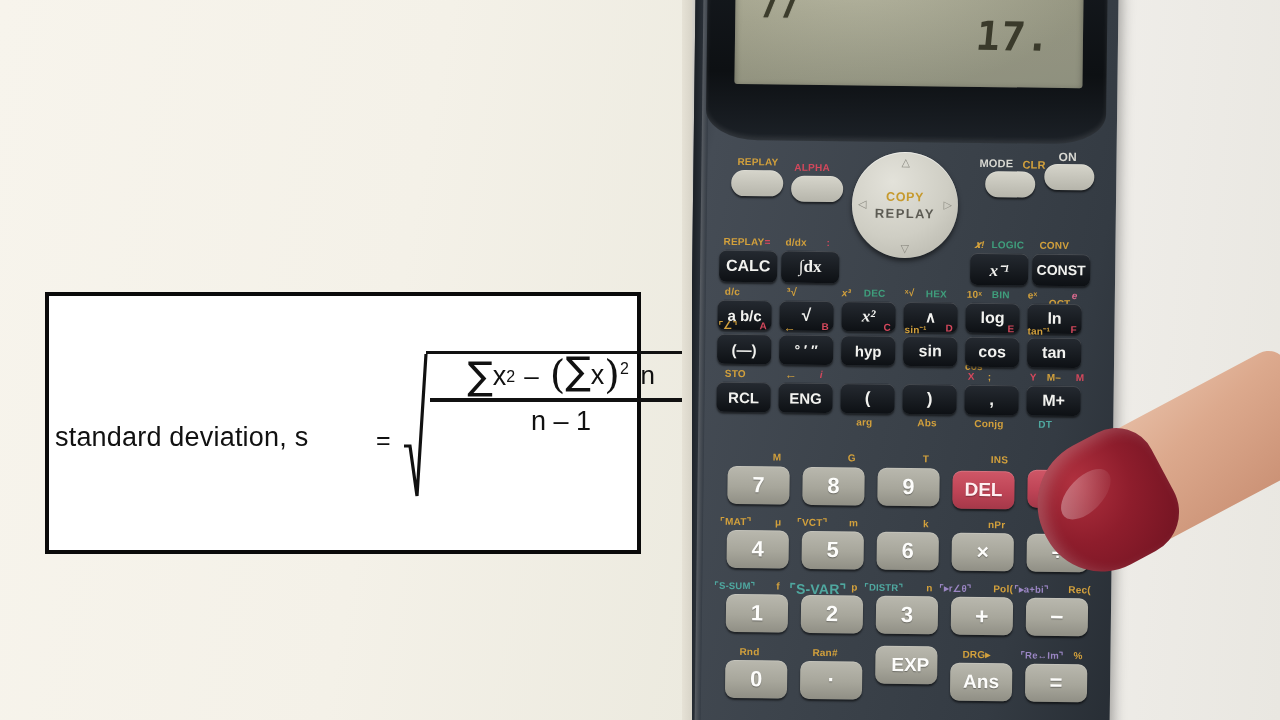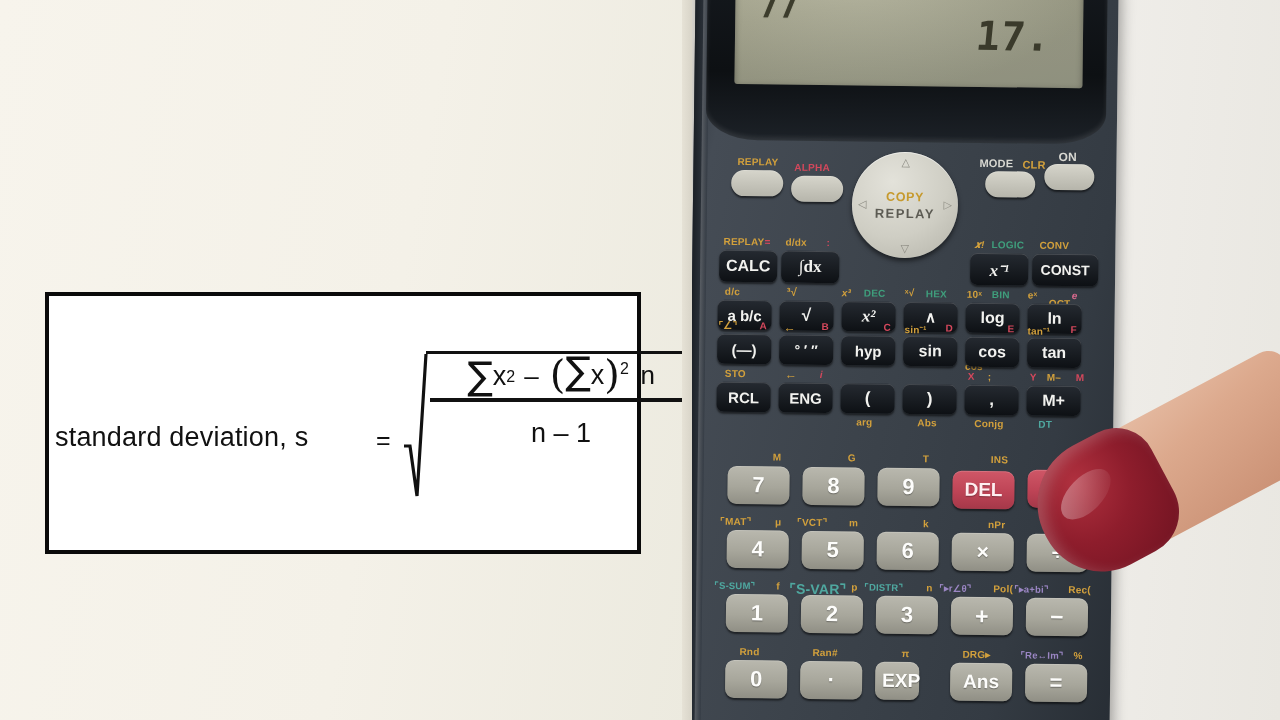--- a/index.html
+++ b/index.html
@@ -68,21 +68,21 @@
   .minus-op { margin: 0 7px 0 9px; font-size: 26px; }
   .frac-inner {
     display:inline-block; text-align:center; vertical-align: middle;
     position: relative; top: -4px;
   }
   .fi-num { font-size: 27px; white-space:nowrap; padding:0 4px 1px 4px; }
   .paren { font-size: 40px; line-height:.8; position:relative; top:4px; font-family:"DejaVu Serif", serif;}
   .fi-bar { height:3px; background:#111; }
   .fi-den { font-size: 26px; padding-top: 1px; }
   .frac-bar-main { height: 3.5px; background:#111; width: 262px; }
-  .frac-den { font-size: 27px; padding-top: 16px; }
+  .frac-den { font-size: 27px; padding-top: 4px; }
 
   
   #photo {
     position:absolute; left: 692px; top:0; width: 588px; height: 720px;
     background: linear-gradient(95deg,#e4e1da 0%,#eceae5 22%,#f0eeea 60%,#e9e7e1 100%);
     overflow:hidden;
   }
 
   
   #calc {
@@ -304,21 +304,21 @@
     <div class="lbl c-red" style="left:134px; top:268px;">:</div>
     <div class="key fn" style="left:89px; top:282px; width:58px; height:32px; font-size:17px;
          font-family:'Liberation Serif',serif;">∫dx</div>
 
     <div class="lbl c-gold" style="left:282px; top:268px; font-style:italic;">𝒙!</div>
     <div class="lbl c-green" style="left:299px; top:268px;">LOGIC</div>
     <div class="key fn" style="left:278px; top:282px; width:58px; height:32px; font-size:17px;
          font-style:italic; font-family:'Liberation Serif',serif;">x⁻¹</div>
 
     <div class="lbl c-gold" style="left:347px; top:268px;">CONV</div>
-    <div class="key fn" style="left:340px; top:282px; width:66px; height:32px; font-size:14px;">CONST</div>
+    <div class="key fn" style="left:340px; top:282px; width:58px; height:32px; font-size:14px;">CONST</div>
 
     <div class="lbl c-gold" style="left:33px; top:318px;">d/c</div>
     <div class="key fn" style="left:26px; top:332px; width:54px; height:30px; font-size:15px;">a b/c</div>
 
     <div class="lbl c-gold" style="left:95px; top:317px; font-size:11px;">³√</div>
     <div class="key fn" style="left:88px; top:332px; width:54px; height:30px; font-size:17px;">√</div>
 
     <div class="lbl c-gold" style="left:150px; top:318px; font-style:italic;">x³</div>
     <div class="lbl c-green" style="left:172px; top:318px;">DEC</div>
     <div class="key fn" style="left:150px; top:332px; width:54px; height:30px; font-size:17px;
@@ -436,21 +436,21 @@
     <div class="lbl c-gold" style="left:380px; top:612px;">Rec(</div>
     <div class="key grey" style="left:338px; top:626px; width:62px; height:38px; font-size:23px;">−</div>
 
     <div class="lbl c-gold" style="left:52px; top:678px;">Rnd</div>
     <div class="key grey" style="left:38px; top:692px; width:62px; height:38px; font-size:22px;">0</div>
 
     <div class="lbl c-gold" style="left:125px; top:678px;">Ran#</div>
     <div class="key grey" style="left:113px; top:692px; width:62px; height:38px; font-size:22px;">·</div>
 
     <div class="lbl c-gold" style="left:214px; top:678px;">π</div>
-    <div class="key grey" style="left:188px; top:692px; width:44px; height:38px; font-size:19px;padding-left:8px;">EXP</div>
+    <div class="key grey" style="left:188px; top:676px; width:62px; height:38px; font-size:19px;padding-left:8px;">EXP</div>
 
     <div class="lbl c-gold" style="left:275px; top:678px;">DRG▸</div>
     <div class="key grey" style="left:263px; top:692px; width:62px; height:38px; font-size:19px;">Ans</div>
 
     <div class="lbl c-purple" style="left:333px; top:678px; font-size:9.5px;">⌜Re↔Im⌝</div>
     <div class="lbl c-gold" style="left:386px; top:678px;">%</div>
     <div class="key grey" style="left:338px; top:692px; width:62px; height:38px; font-size:22px;">=</div>
   </div>
 
   <div id="finger">

